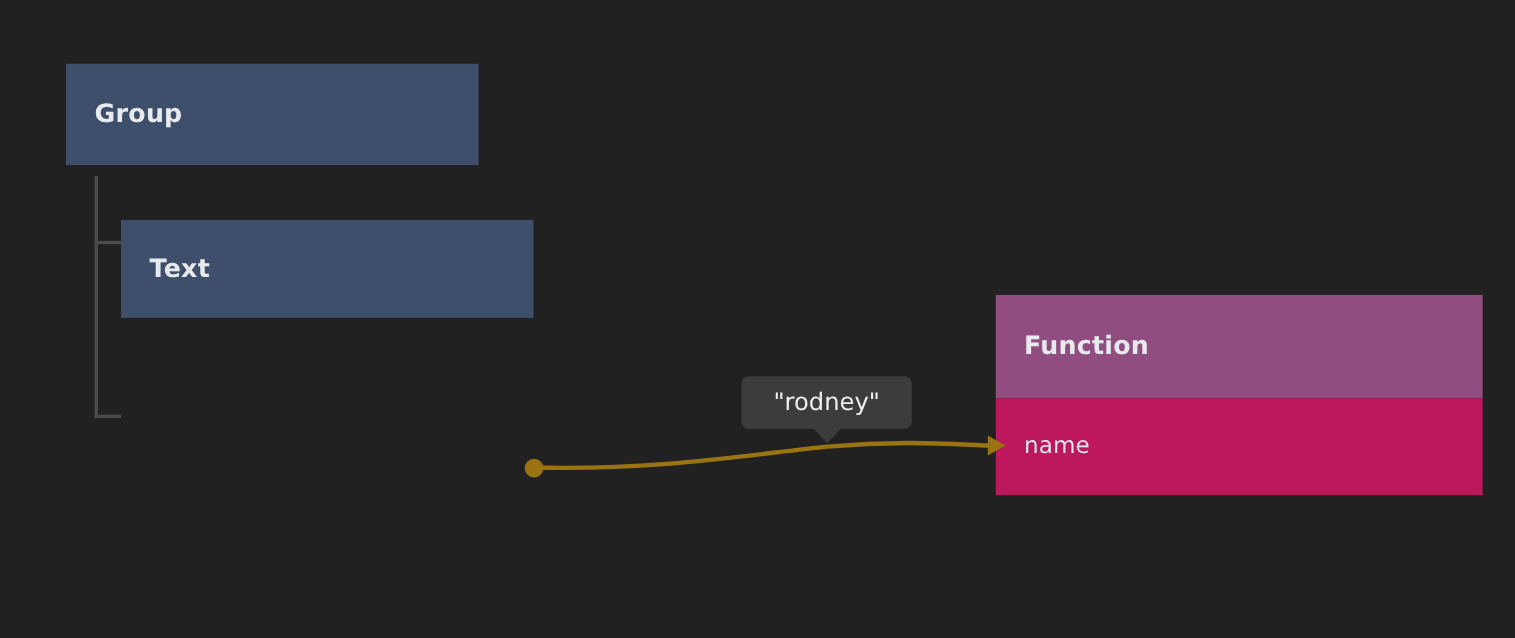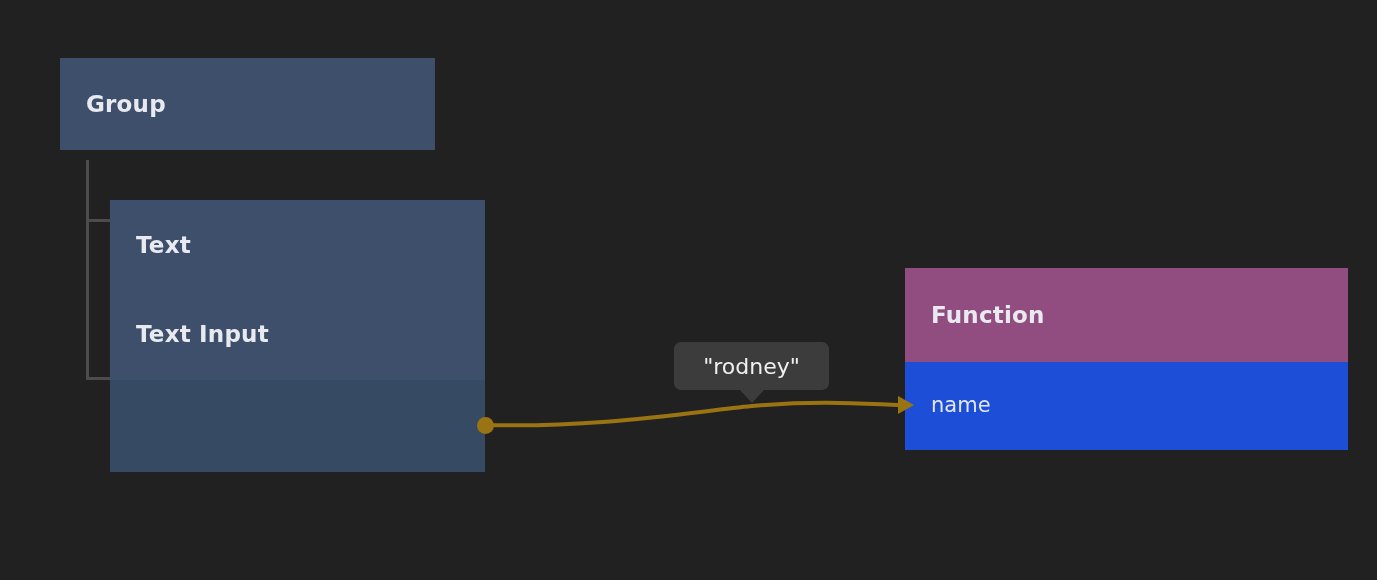--- a/index.html
+++ b/index.html
@@ -42,21 +42,21 @@
     box-sizing: border-box;
   }
 
   
   .n-group   { background: #3d4f6b; }
   .n-blue-hd { background: #3d4f6b; }
   .n-blue-bd { background: #374a63; }
 
   
   .n-fn-hd { background: #914d7f; }
-  .n-fn-bd { background: #1d4ed8; padding-left: 35px; }
+  .n-fn-bd { background: #be185d; padding-left: 35px; }
 
   
   .port-row {
     position: absolute;
     display: flex;
     align-items: center;
     height: 26px;
   }
   .port-row.in {
     left: 0;
@@ -138,28 +138,20 @@
       <span class="node-title">Group</span>
     </div>
   </div>
 
   <div class="node n-blue-hd" style="left:110px; top:176px; width:375px; height:89px;margin-top:24px;">
     <div class="node-header" style="height:89px; padding-left:26px;">
       <span class="node-title">Text</span>
     </div>
   </div>
 
-  <div class="node" style="left:110px; top:287px; width:375px; height:185px;">
-    <div class="node-header n-blue-hd" style="height:93px; padding-left:26px;">
-      <span class="node-title">Text Input</span>
-    </div>
-    <div class="node-body n-blue-bd" style="height:92px;">
-      
-    </div>
-  </div>
 
   <div class="port-dot" style="left:477px; top:417px;"></div>
 
   <div class="node" style="left:905px; top:268px; width:443px; height:182px;">
     <div class="node-header n-fn-hd" style="height:94px; padding-left:26px;">
       <span class="node-title">Function</span>
     </div>
     <div class="node-body n-fn-bd" style="height:88px;">
       <div class="port-row in" style="top:30px; left:0; padding-left:26px;">
         <span class="port-label">name</span>

